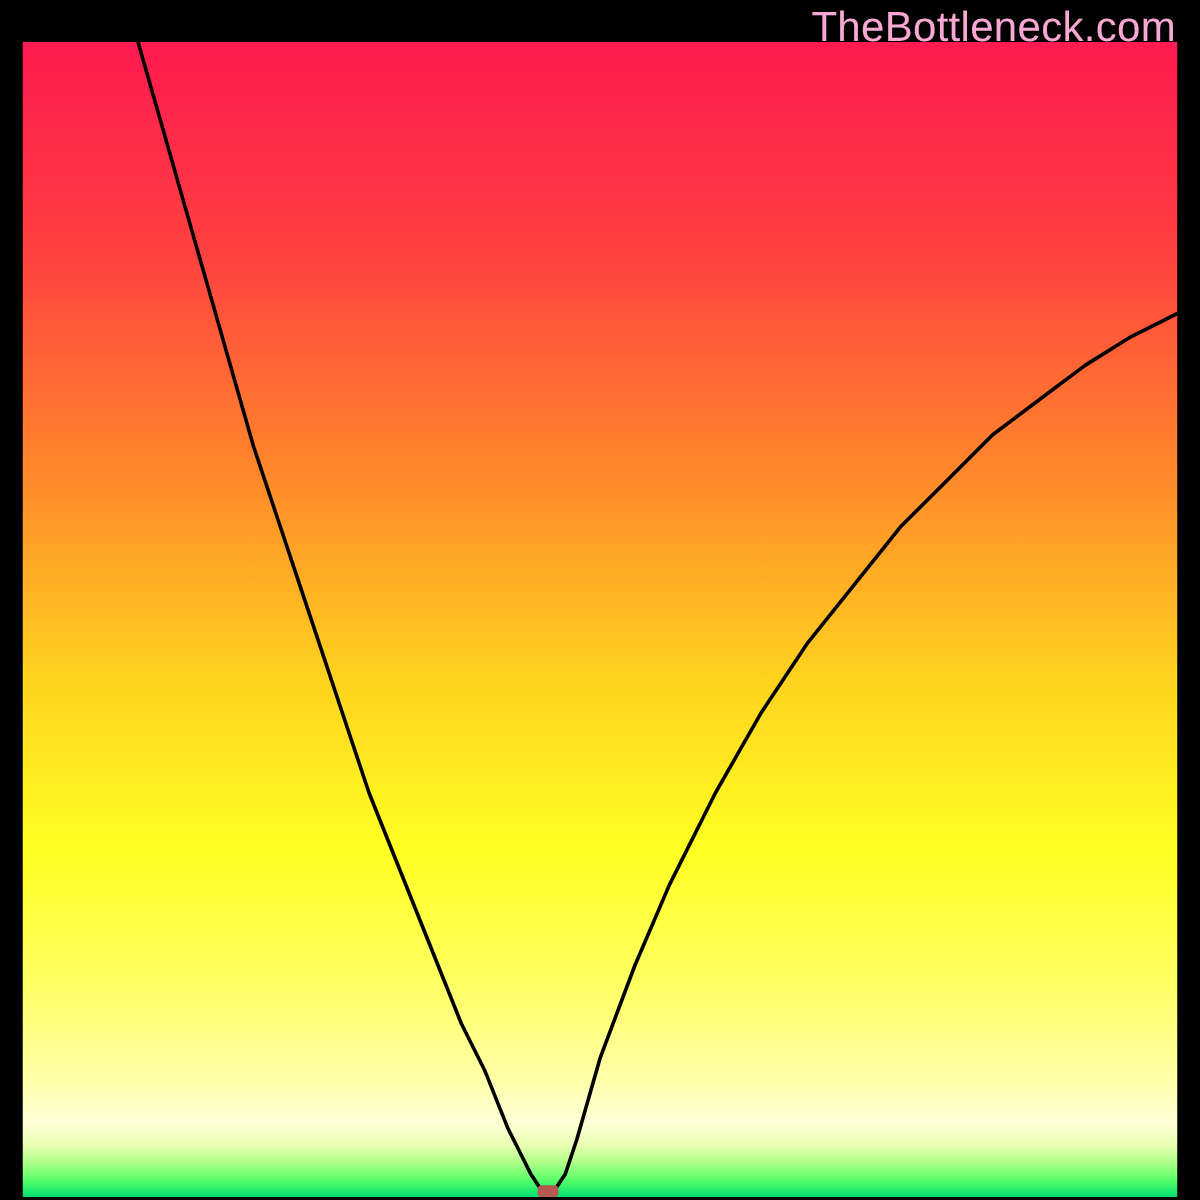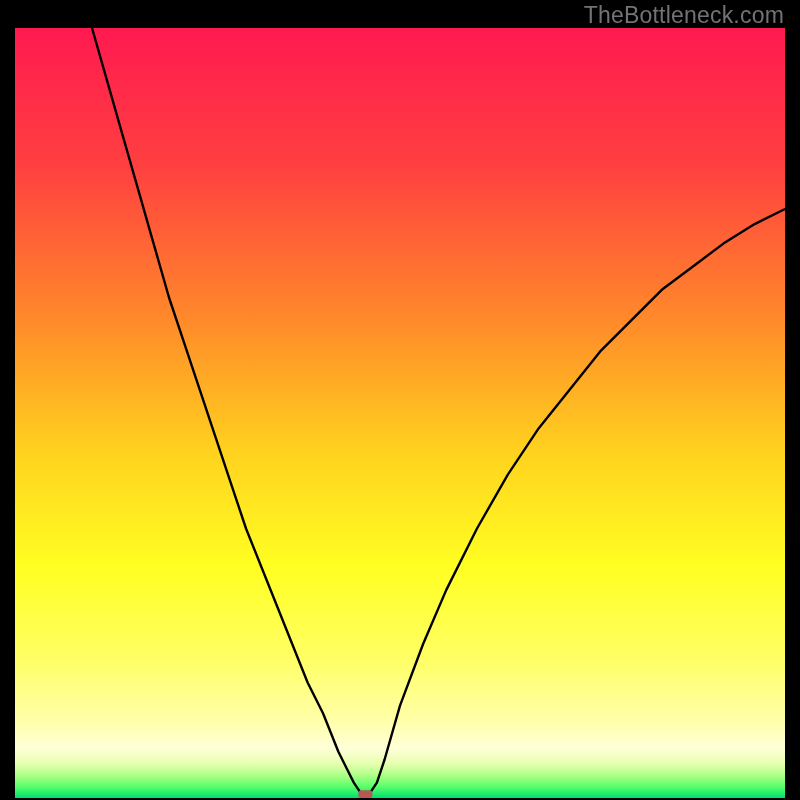--- a/index.html
+++ b/index.html
@@ -23,23 +23,23 @@
     position: absolute;
     left: 0;
     top: 0;
     width: 770px;
     height: 770px;
   }
   .watermark {
     position: absolute;
     top: 2px;
     right: 16px;
-    font-size: 23px;
+    font-size: 28px;
     font-weight: 500;
-    color: #737373;
+    color: #f9a8d4;
     letter-spacing: 0.2px;
     font-family: Arial, Helvetica, sans-serif;
   }
   svg {
     display: block;
   }
 </style>
 </head>
 <body>
 

